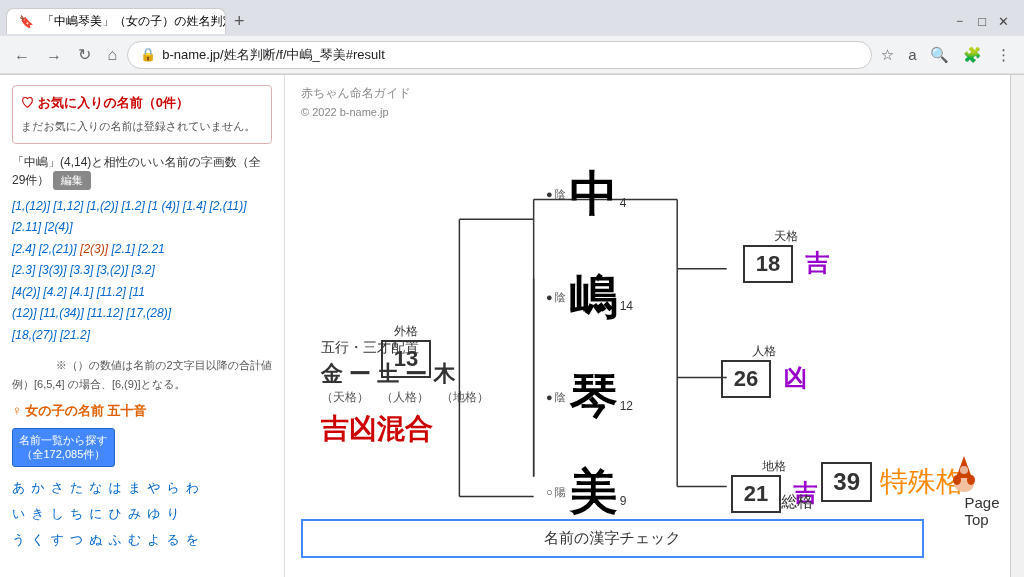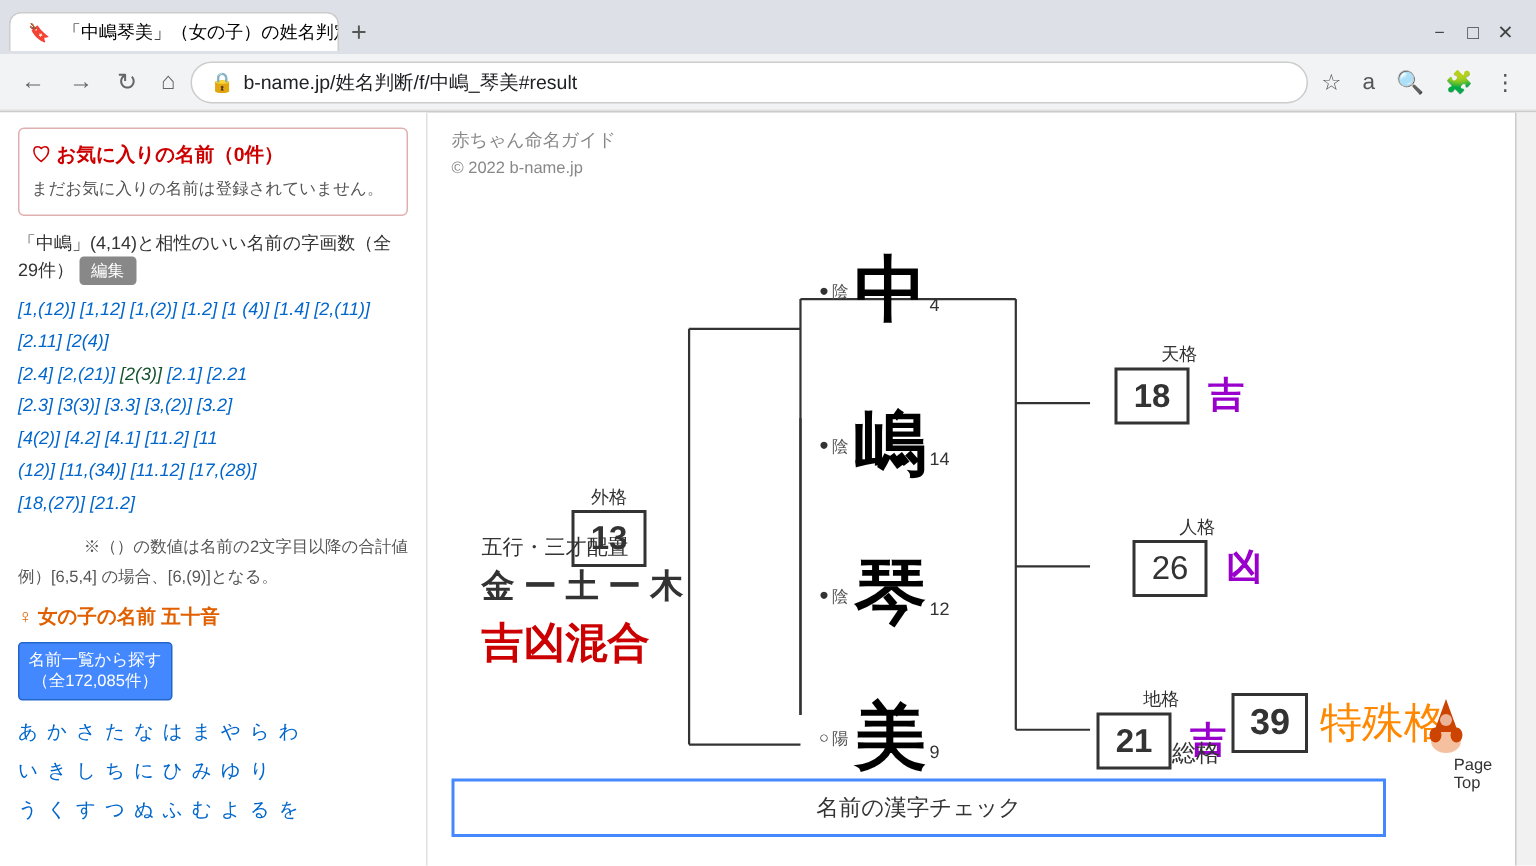--- a/index.html
+++ b/index.html
@@ -126,21 +126,21 @@
         <span style="color:#0066cc;cursor:pointer">[1,(2)] </span>
         <span style="color:#0066cc;cursor:pointer">[1.2] </span>
         <span style="color:#0066cc;cursor:pointer">[1</span>
         <span style="color:#0066cc;cursor:pointer">(4)] </span>
         <span style="color:#0066cc;cursor:pointer">[1.4] </span>
         <span style="color:#0066cc;cursor:pointer">[2,(11)] </span>
         <span style="color:#0066cc;cursor:pointer">[2.11] </span>
         <span style="color:#0066cc;cursor:pointer">[2(4)]</span><br>
         <span style="color:#0066cc;cursor:pointer">[2.4] </span>
         <span style="color:#0066cc;cursor:pointer">[2,(21)] </span>
-        <span style="color:#14532d;cursor:pointer">[2(3)] </span>
+        <span style="color:#c2410c;cursor:pointer">[2(3)] </span>
         <span style="color:#0066cc;cursor:pointer">[2.1] </span>
         <span style="color:#0066cc;cursor:pointer">[2.21</span><br>
         <span style="color:#0066cc;cursor:pointer">[2.3] </span>
         <span style="color:#0066cc;cursor:pointer">[3(3)] </span>
         <span style="color:#0066cc;cursor:pointer">[3.3] </span>
         <span style="color:#0066cc;cursor:pointer">[3,(2)] </span>
         <span style="color:#0066cc;cursor:pointer">[3.2]</span><br>
         <span style="color:#0066cc;cursor:pointer">[4(2)] </span>
         <span style="color:#0066cc;cursor:pointer">[4.2] </span>
         <span style="color:#0066cc;cursor:pointer">[4.1] </span>
@@ -265,24 +265,24 @@
       </div>
 
       <div style="position:absolute; top:110px; left:430px;padding-left:12px;">
         <div style="font-size:12px; color:#333; text-align:center;">天格</div>
         <div style="border:2px solid #333; padding:4px 10px; text-align:center; display:inline-block; min-width:50px;">
           <span style="font-size:22px; font-weight:bold; color:#333;">18</span>
         </div>
         <span style="font-size:24px; font-weight:bold; color:#9900cc; margin-left:8px;">吉</span>
       </div>
 
-      <div style="position:absolute; top:225px; left:454px;">
+      <div style="position:absolute; top:225px; left:420px;">
         <div style="font-size:12px; color:#333; text-align:center;">人格</div>
         <div style="border:2px solid #333; padding:4px 10px; text-align:center; display:inline-block; min-width:50px;">
-          <span style="font-size:22px; font-weight:normal; color:#333;">26</span>
+          <span style="font-size:22px; font-weight:bold; color:#333;">26</span>
         </div>
         <span style="font-size:24px; font-weight:bold; color:#9900cc; margin-left:8px;">凶</span>
       </div>
 
       <div style="position:absolute; top:340px; left:430px;">
         <div style="font-size:12px; color:#333; text-align:center;">地格</div>
         <div style="border:2px solid #333; padding:4px 10px; text-align:center; display:inline-block; min-width:50px;">
           <span style="font-size:22px; font-weight:bold; color:#333;">21</span>
         </div>
         <span style="font-size:24px; font-weight:bold; color:#9900cc; margin-left:8px;">吉</span>
@@ -292,20 +292,21 @@
         <div style="font-size:12px; color:#333;">外格</div>
         <div style="border:2px solid #333; padding:4px 10px; text-align:center; display:inline-block; min-width:50px;">
           <span style="font-size:22px; font-weight:bold; color:#333;">13</span>
         </div>
       </div>
 
 
       <div style="position:absolute; bottom:110px; left:20px;">
         <div style="font-size:14px; color:#333; margin-bottom:2px;">五行・三才配置</div>
         <div style="font-size:22px; color:#333; font-weight:bold;">金 ー 土 ー 木</div>
+        <div style="font-size:12px; color:#555;">（天格）　（人格）　（地格）</div>
         <div style="font-size:28px; font-weight:bold; color:#cc0000; margin-top:4px;">吉凶混合</div>
       </div>
 
       <div style="position:absolute; bottom:45px; right:30px; display:flex; align-items:center; gap:8px;">
         <span style="font-size:16px; color:#333;margin-top:41px;">総格</span>
         <div style="border:2px solid #333; padding:4px 10px; text-align:center; display:inline-block;">
           <span style="font-size:24px; font-weight:bold; color:#333;">39</span>
         </div>
         <span style="font-size:28px; font-weight:normal; color:#ff8800;">特殊格</span>
       </div>
@@ -315,19 +316,19 @@
       </div>
 
       <div style="position:absolute; bottom:30px; right:0; display:flex; flex-direction:column; align-items:center; cursor:pointer; width:60px;">
         <svg width="40" height="40" viewBox="0 0 40 40">
           <ellipse cx="20" cy="30" rx="10" ry="8" fill="#f5c0a0"></ellipse>
           <polygon points="20,2 12,24 28,24" fill="#cc4400"></polygon>
           <ellipse cx="13" cy="26" rx="4" ry="5" fill="#cc4400"></ellipse>
           <ellipse cx="27" cy="26" rx="4" ry="5" fill="#cc4400"></ellipse>
           <circle cx="20" cy="16" r="4" fill="#ffffff" opacity="0.6"></circle>
         </svg>
-        <span style="font-size:11px; color:#333;padding-left:36px;">Page Top</span>
+        <span style="font-size:15px; color:#333;padding-left:36px;">Page Top</span>
       </div>
     </div>
   </div>
 
   <div class="scrollbar-placeholder"></div>
 </div>
 
 </body></html>

